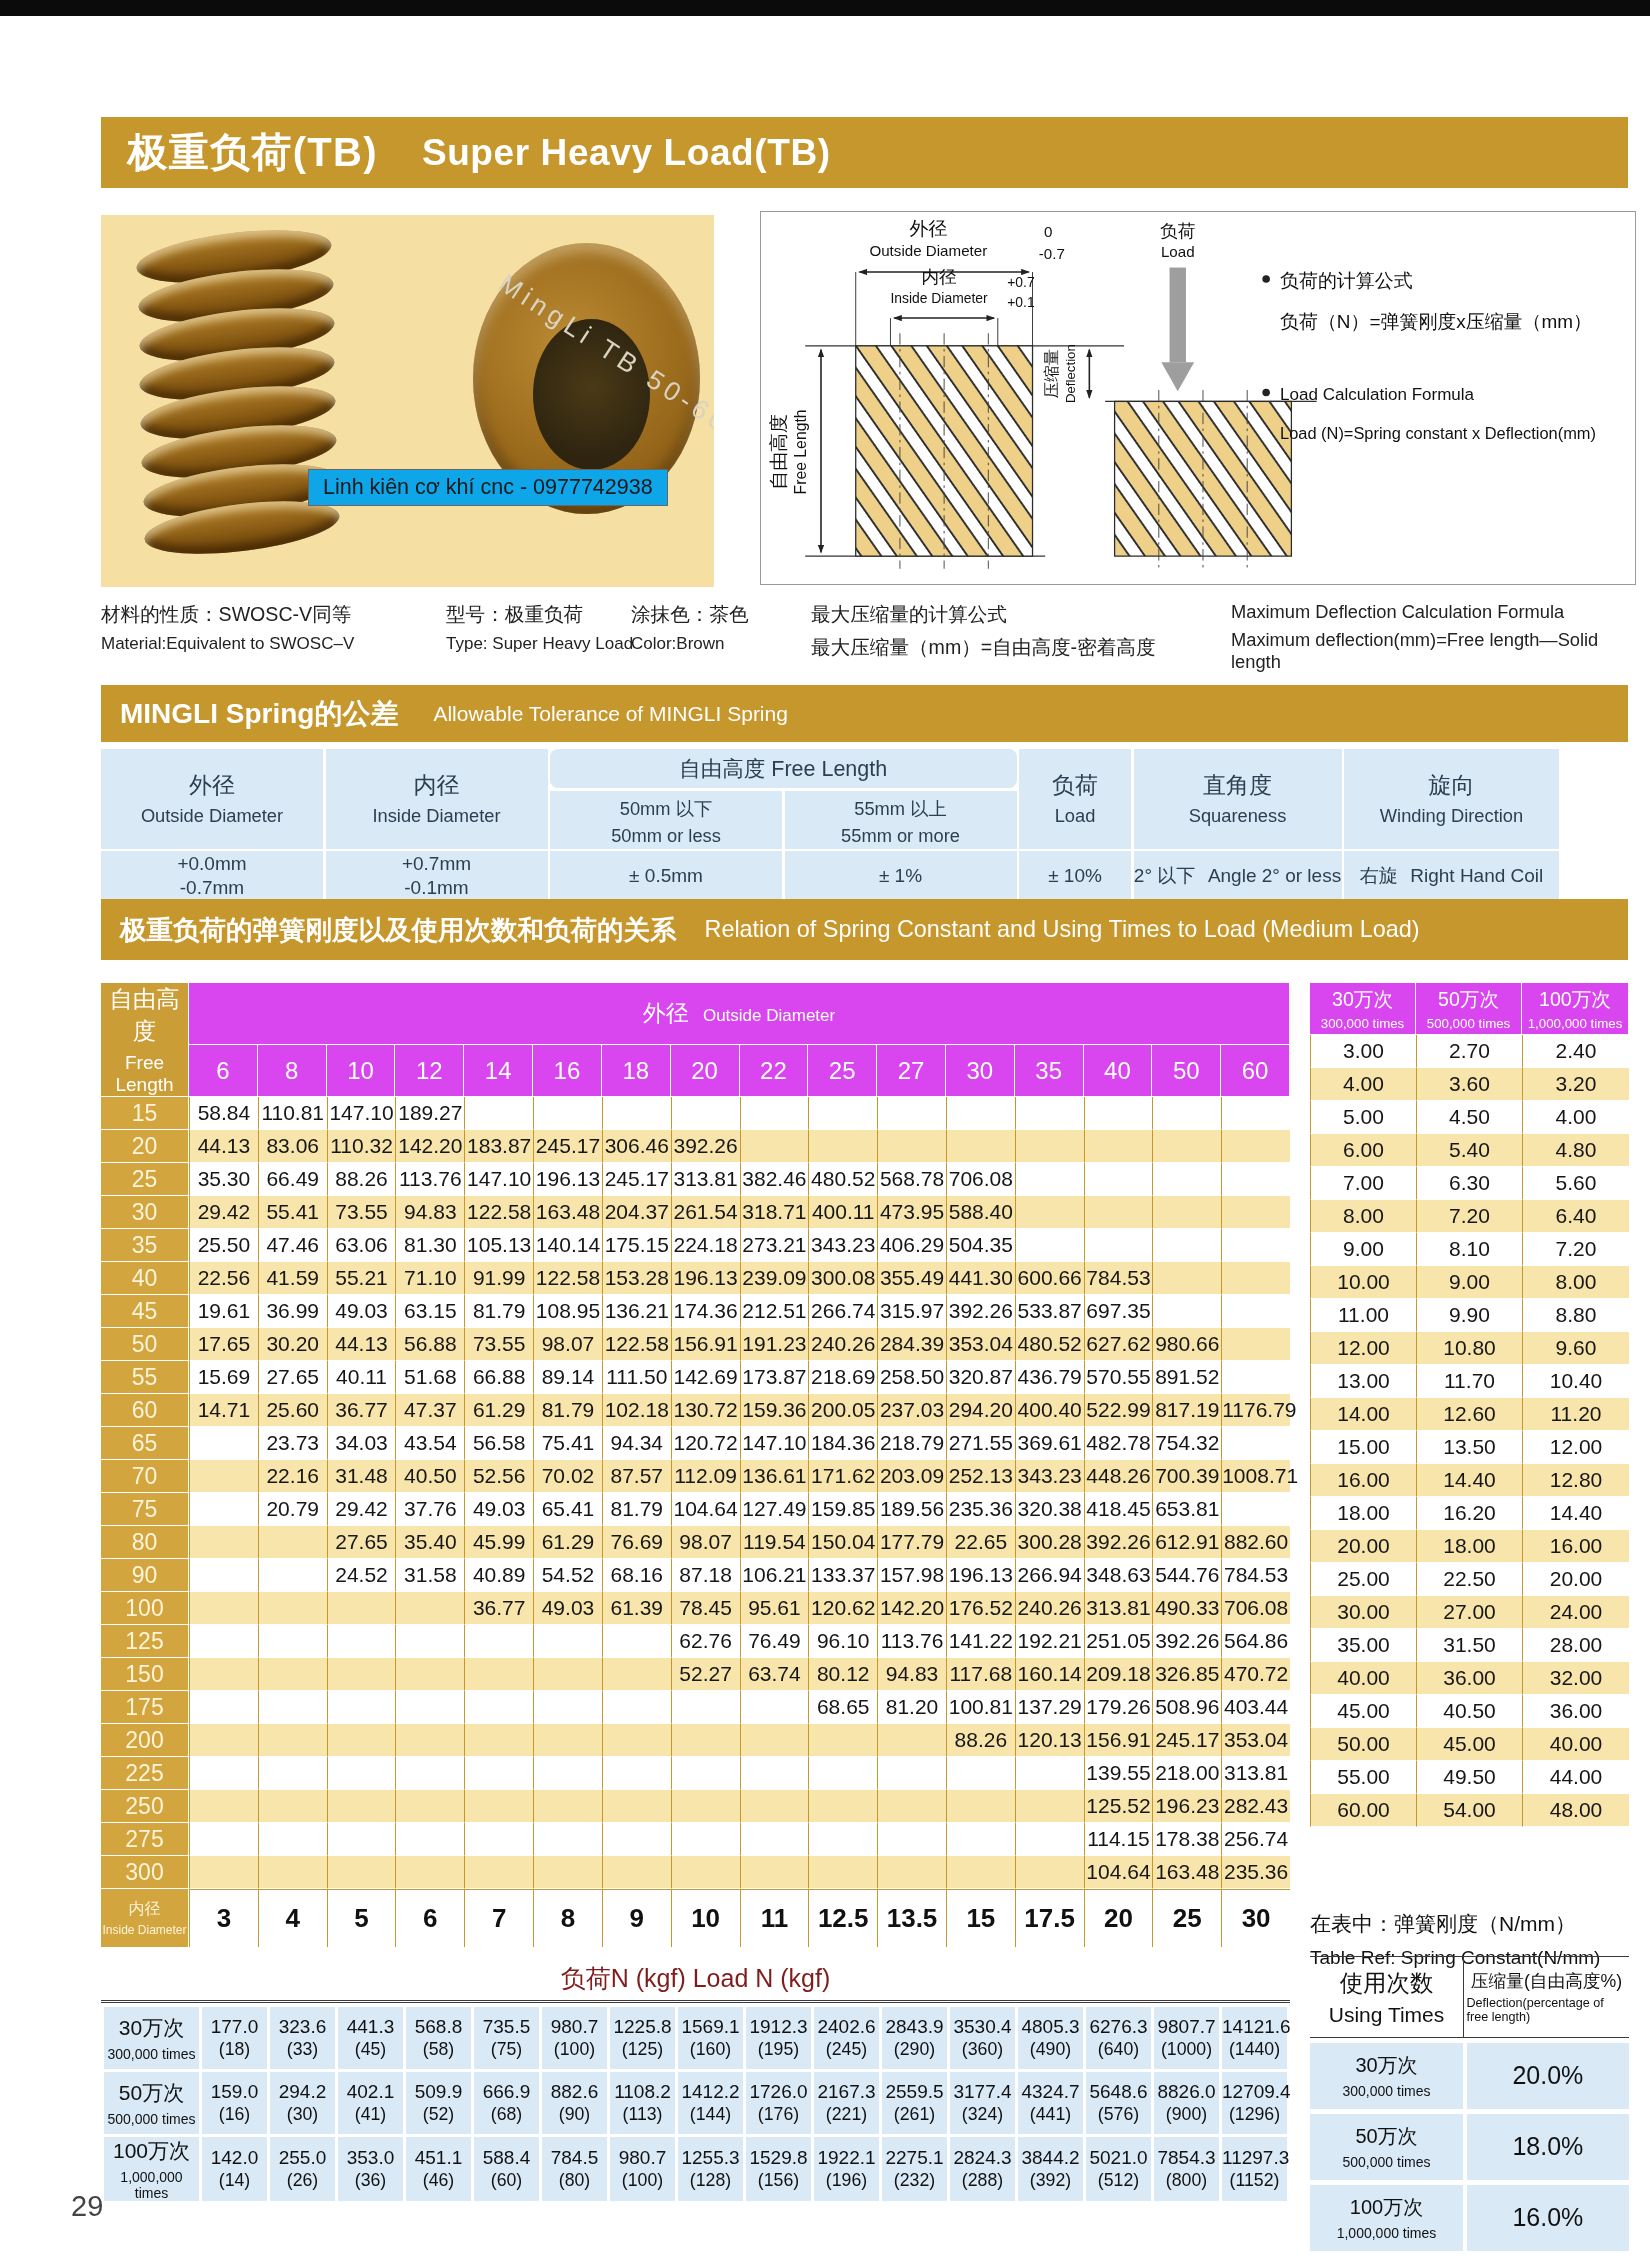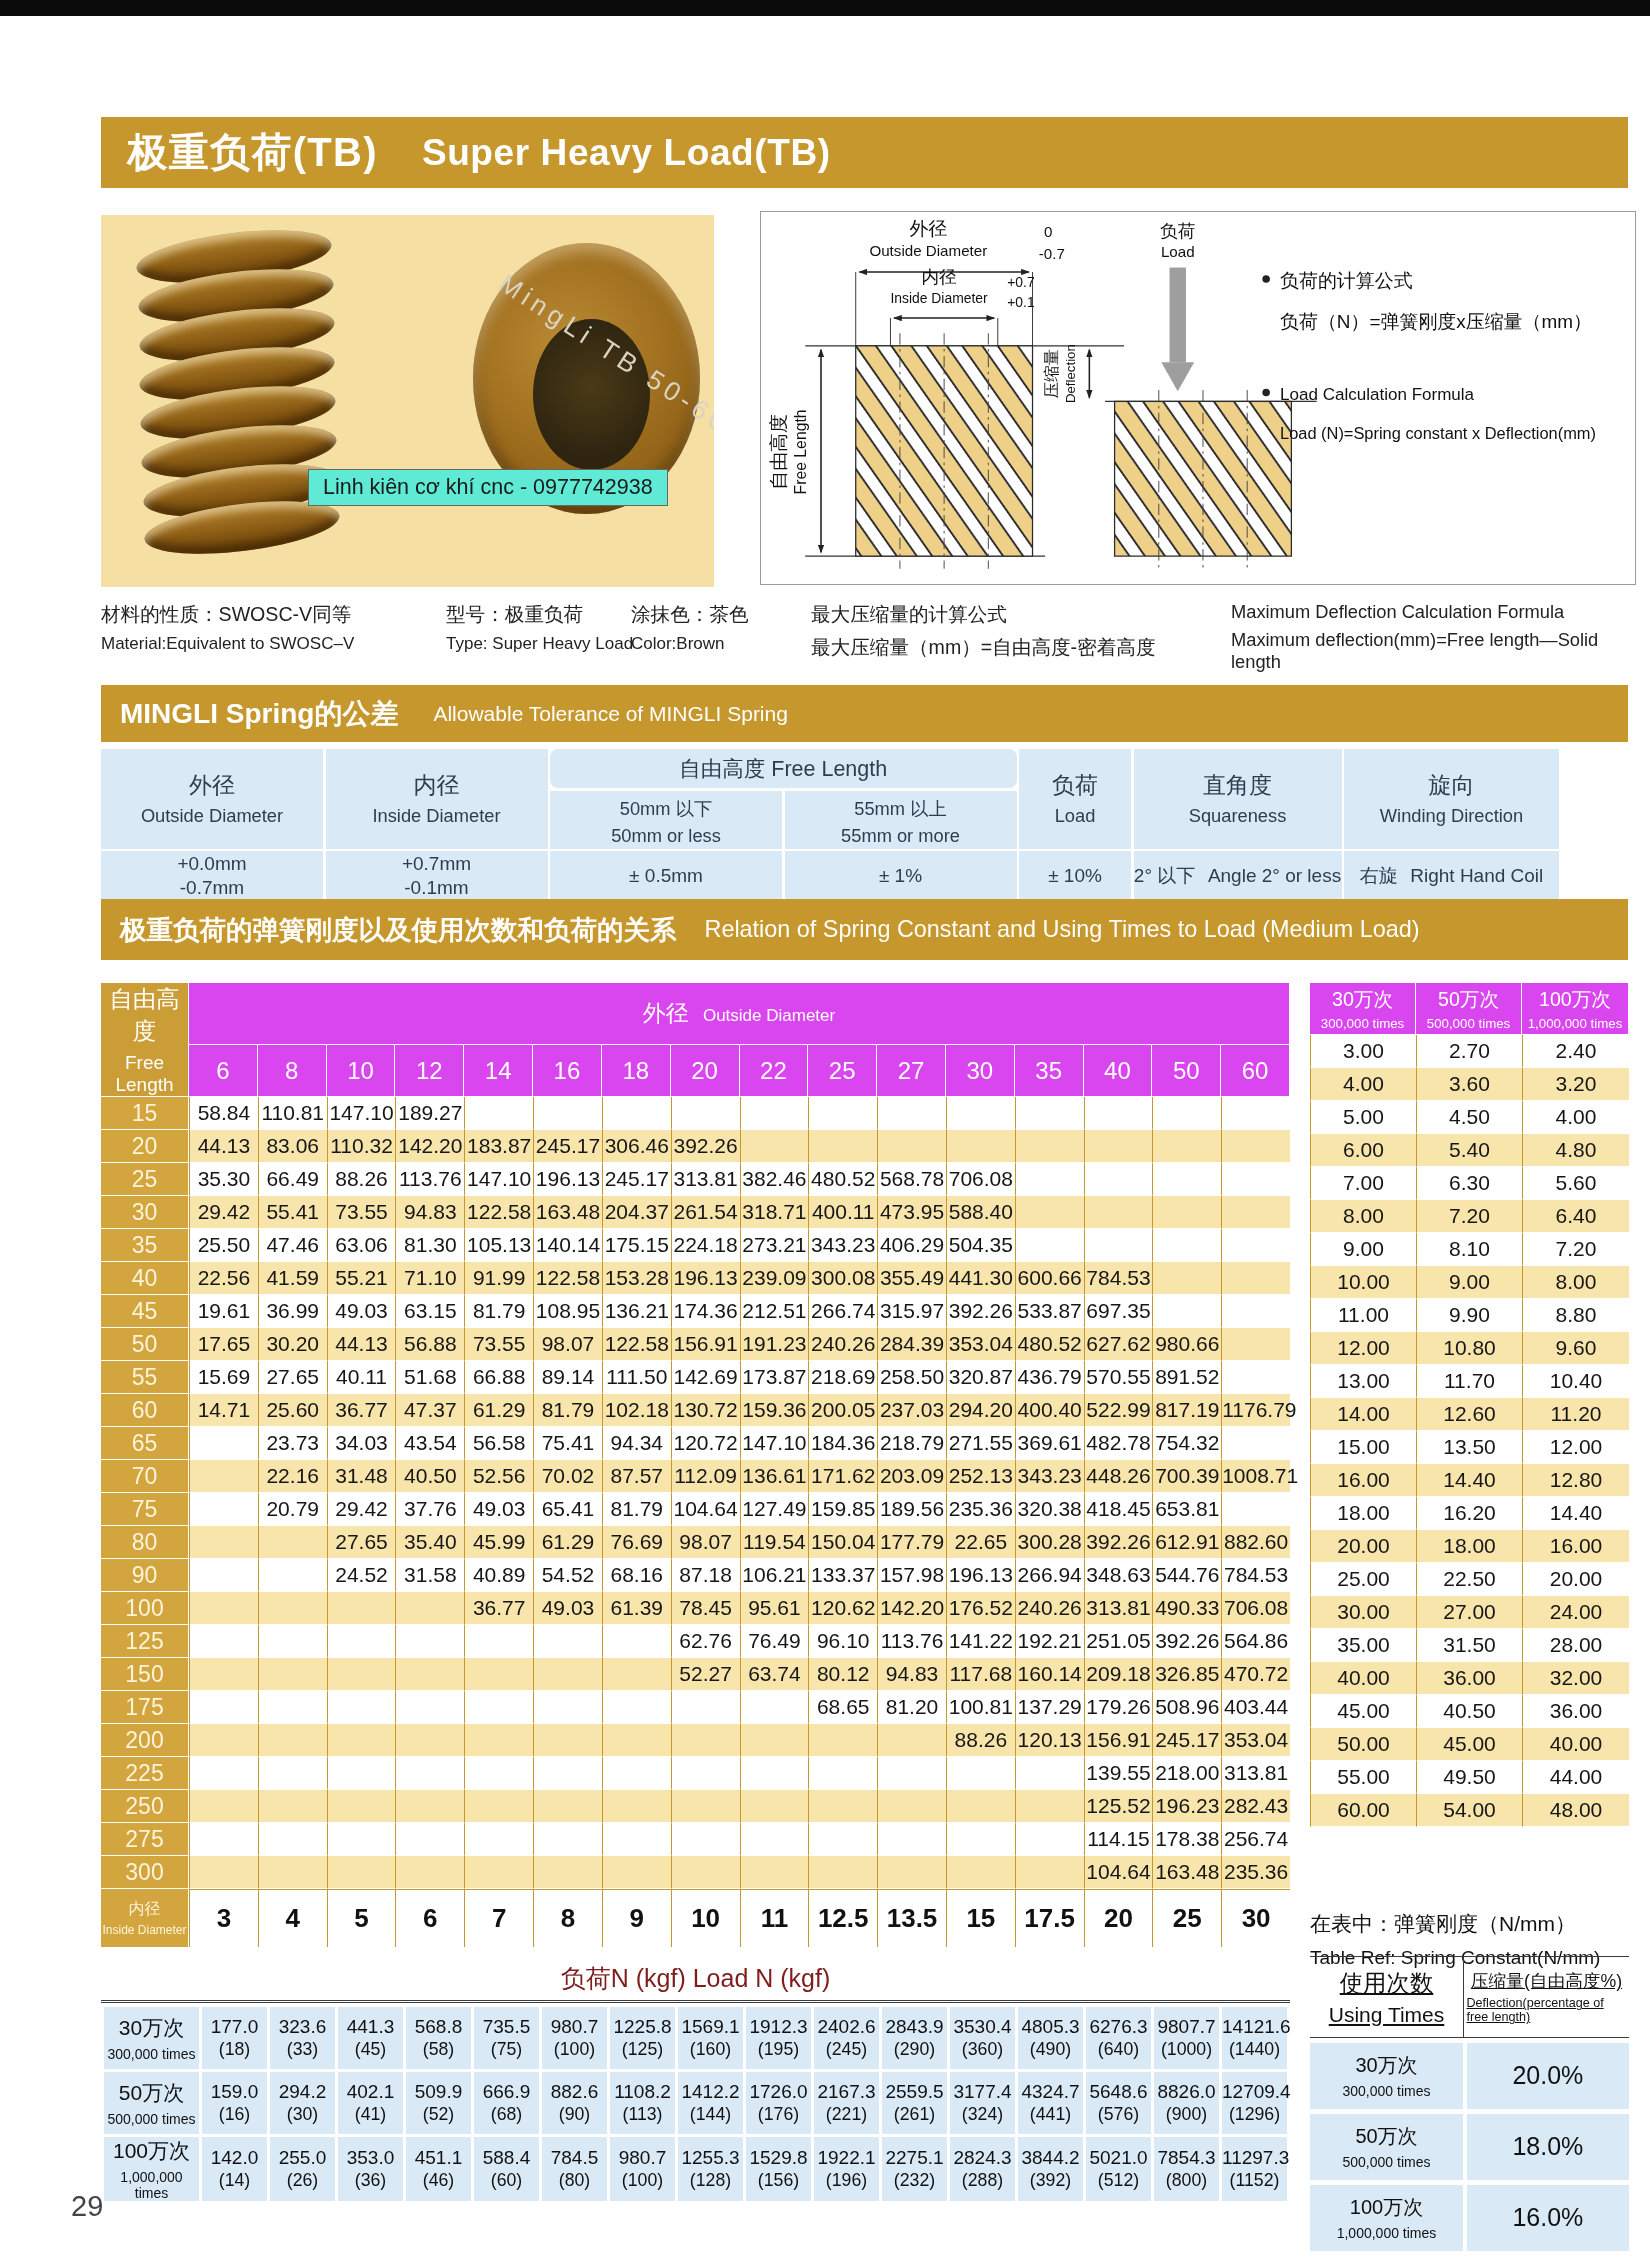--- a/index.html
+++ b/index.html
@@ -20,21 +20,21 @@
     background:linear-gradient(180deg,#b5832c 0%,#8a5c14 55%,#6e4408 100%);
     box-shadow:inset 0 6.3px 8.8px rgba(255,245,210,.55), inset 0 -7.6px 10px rgba(40,20,0,.55);
     transform:rotate(-7deg);}
   .ring{position:absolute;left:372px;top:28px;width:227px;height:271px;border-radius:50%;
     background:radial-gradient(circle at 42% 38%,#bb8a33 0%,#9a6a1c 55%,#7c5210 100%);
     box-shadow:inset 0 8.8px 12.6px rgba(255,240,200,.4), inset 0 -10px 14px rgba(40,20,0,.45);}
   .ring .hole{position:absolute;left:60px;top:76px;width:117px;height:151px;border-radius:50%;
     background:radial-gradient(circle at 50% 45%,#4a3a16 0%,#2e2410 70%);}
   .ring .rtext{position:absolute;left:11.4px;top:81px;width:215px;transform:rotate(33deg);
     color:#d9d4c2;font-size:26.5px;letter-spacing:5px;white-space:nowrap;}
-  .watermark{position:absolute;left:207px;top:254px;background:#5eead4;border:1.3px solid #666;
+  .watermark{position:absolute;left:207px;top:254px;background:#0ea5e9;border:1.3px solid #666;
     padding:5px 14px;font-size:21.5px;color:#1a1a1a;white-space:nowrap;}
   
   .diagram{left:760px;top:211px;width:874px;height:372px;border:1.3px solid #9a9a9a;background:#fff;}
   
   .mat{position:absolute;top:601px;color:#222;}
   .mat .l1{font-size:19.6px;margin-bottom:6.3px;}
   .mat .l2{font-size:17px;}
   
   .goldbar{background:#c6972c;color:#fff;display:flex;align-items:center;}
   .tolbar{left:101px;top:685px;width:1527px;height:57px;}
@@ -83,21 +83,21 @@
     border-bottom:3.8px double #3a3a3a;}
   table.bt{border-collapse:separate;border-spacing:3.2px 3.8px;table-layout:fixed;width:1189px;margin-top:1.3px;}
   .bt th,.bt td{background:#d9e9f6;box-sizing:border-box;text-align:center;vertical-align:middle;height:62px;padding:0;}
   .bt th.llbl{width:95px;font-weight:400;}
   .bt .label-cjk{font-size:21px;}
   .bt .label-en{font-size:14px;margin-top:3.8px;}
   .bt .lv{font-size:19px;}
   .bt .lk{font-size:17.7px;margin-top:1.3px;}
   
   .usewrap{left:1310px;top:1956px;width:319px;}
-  .usehead{border-top:1.9px solid #3a3a3a;border-bottom:1.9px solid #3a3a3a;display:flex;text-decoration:underline;}
+  .usehead{border-top:1.9px solid #3a3a3a;border-bottom:1.9px solid #3a3a3a;display:flex;}
   .usehead .uc1{width:153px;border-right:1.9px solid #3a3a3a;display:flex;flex-direction:column;align-items:center;justify-content:center;padding:10px 0;}
   .usehead .uc2{flex:1;display:flex;flex-direction:column;align-items:center;justify-content:center;padding:10px 2.5px;}
   .usehead .u1{font-size:23.4px;}
   .usehead .u2{font-size:21px;margin-top:3.8px;}
   .usehead .u3{font-size:17.7px;}
   .usehead .u4{font-size:12.6px;margin-top:3px;}
   .userow{display:flex;margin-top:5px;}
   .userow .ul{width:153px;background:#d9e9f6;display:flex;flex-direction:column;align-items:center;justify-content:center;height:66px;}
   .userow .uv{flex:1;margin-left:3.8px;background:#d9e9f6;display:flex;align-items:center;justify-content:center;height:66px;font-size:25px;}
   .userow .ul .a{font-size:20px;}

